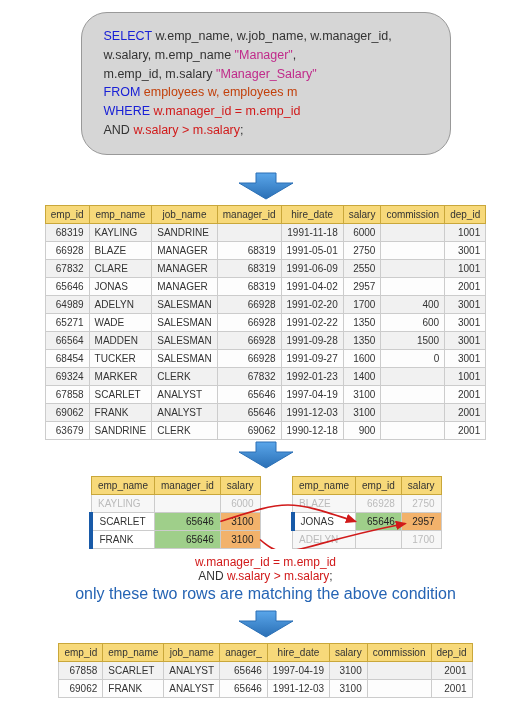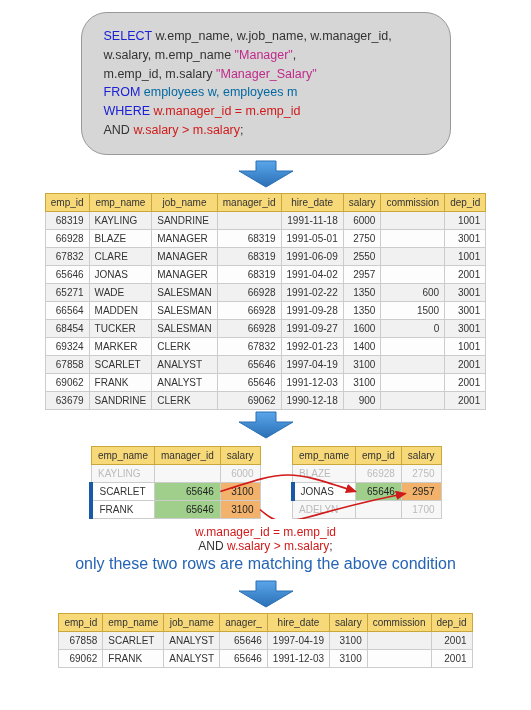--- a/index.html
+++ b/index.html
@@ -10,28 +10,28 @@
     font-size: 11px;
     background: #fff;
     width: 531px;
     color: #333;
   }
   .sql-box {
     background: #d6d6d6;
     border: 1px solid #999;
     border-radius: 26px;
     padding: 14px 22px;
-    margin: 0 auto 4px auto;
+    margin: 0 auto 16px auto;
     width: 370px;
     line-height: 1.5;
     font-size: 12.5px;
     font-family: "Segoe UI", Arial, sans-serif;
   }
   .kw  { color: #1920d6; }
-  .tbl { color: #0369a1; }
+  .tbl { color: #c2410c; }
   .cnd { color: #d11a1a; }
   .str { color: #c02a8a; }
   .arrow-wrap { text-align: center; margin: 0 0 4px 0; line-height: 0; }
   table.data {
     border-collapse: collapse;
     margin: 0 auto;
     font-size: 10px;
     background: #fff;
   }
   table.data th {
@@ -146,20 +146,30 @@
         <td>65646</td>
         <td class="l">JONAS</td>
         <td class="l">MANAGER</td>
         <td>68319</td>
         <td>1991-04-02</td>
         <td>2957</td>
         <td></td>
         <td>2001</td>
       </tr>
       <tr>
+        <td>64989</td>
+        <td class="l">ADELYN</td>
+        <td class="l">SALESMAN</td>
+        <td>66928</td>
+        <td>1991-02-20</td>
+        <td>1700</td>
+        <td>400</td>
+        <td>3001</td>
+      </tr>
+      <tr>
         <td>65271</td>
         <td class="l">WADE</td>
         <td class="l">SALESMAN</td>
         <td>66928</td>
         <td>1991-02-22</td>
         <td>1350</td>
         <td>600</td>
         <td>3001</td>
       </tr>
       <tr>

